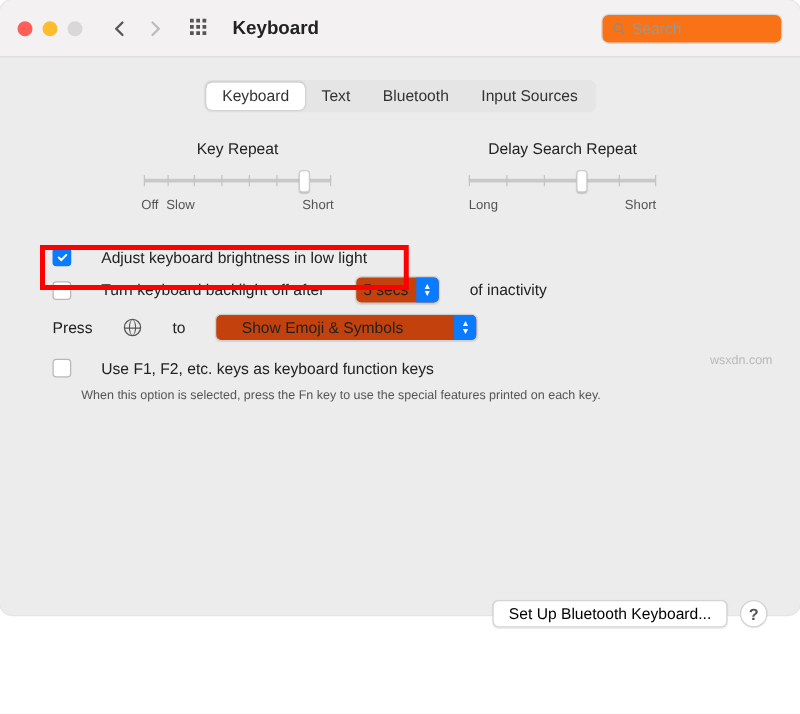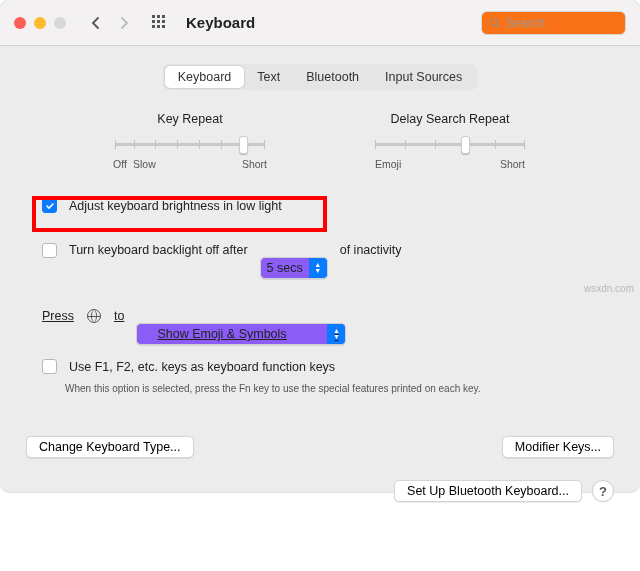--- a/index.html
+++ b/index.html
@@ -37,47 +37,47 @@
 .track { position: relative; width: 150px; height: 18px; }
 .track .bar { position: absolute; top: 7px; left: 0; right: 0; height: 3px; background: #c9c9c9; border-radius: 2px; }
 .track .tick { position: absolute; top: 4px; width: 1px; height: 9px; background: #c3c3c3; }
 .track .thumb { position: absolute; top: 0; width: 9px; height: 18px; background: #fff; border: 1px solid #ccc; border-radius: 3px; box-shadow: 0 1px 1px rgba(0,0,0,0.2); }
 .ticklabels { display: flex; justify-content: space-between; width: 150px; font-size: 10.5px; color: #555; margin-top: 4px; }
 .ticklabels.key { position: relative; }
 .ticklabels.key .off { position: absolute; left: -2px; }
 .ticklabels.key .slow { position: absolute; left: 18px; }
 .ticklabels.key .fast { position: absolute; right: -2px; }
 
-.optrow { display: flex; align-items: center; gap: 12px; margin: 8px 0 8px 8px; font-size: 12.5px; }
+.optrow { display: flex; align-items: center; gap: 24px; margin: 8px 0 8px 8px; font-size: 12.5px; }
 .checkbox { width: 15px; height: 15px; border-radius: 3px; border: 1px solid #b8b8b8; background: #fff; display: flex; align-items: center; justify-content: center; flex-shrink: 0; }
 .checkbox.checked { background: #0a7aff; border-color: #0a7aff; }
 .checkbox.checked svg { display: block; }
 .checkbox svg { display: none; }
 
 .highlight { position: absolute; border: 4px solid #ff0000; pointer-events: none; }
 
-.dropdown { display: inline-flex; align-items: center; background: #8b5cf6; border: 1px solid #d0d0d0; border-radius: 5px; height: 22px; font-size: 12.5px; box-shadow: 0 0.5px 1px rgba(0,0,0,0.1); margin-top: 36px; }
+.dropdown { display: inline-flex; align-items: center; background: #c2410c; border: 1px solid #d0d0d0; border-radius: 5px; height: 22px; font-size: 12.5px; box-shadow: 0 0.5px 1px rgba(0,0,0,0.1); }
 .dropdown .text { padding: 0 20px; }
 .dropdown .arrows { background: #0a7aff; color: #fff; width: 18px; height: 100%; border-radius: 0 4px 4px 0; display: flex; align-items: center; justify-content: center; font-size: 8px; flex-direction: column; line-height: 6px; }
 .dropdown.small .text { padding: 0 6px; }
 
 .desc { font-size: 10px; color: #555; margin-left: 31px; margin-top: 2px; line-height: 1.35; }
 
 .footer-row { position: absolute; left: 26px; right: 26px; display: flex; justify-content: space-between; }
 .footer-row.r1 { bottom: 62px; }
 .footer-row.r2 { bottom: 18px; justify-content: flex-end; gap: 10px; align-items: center; }
 
 .btn { background: #fff; border: 1px solid #d4d4d4; border-radius: 5px; padding: 3px 12px; font-size: 12.5px; box-shadow: 0 0.5px 1px rgba(0,0,0,0.08); }
 .helpbtn { width: 22px; height: 22px; border-radius: 50%; background: #fff; border: 1px solid #d4d4d4; display: flex; align-items: center; justify-content: center; font-size: 13px; font-weight: 600; color: #555; box-shadow: 0 0.5px 1px rgba(0,0,0,0.1); }
 
 .globe { display: inline-flex; width: 14px; height: 14px; border: 1px solid #555; border-radius: 50%; position: relative; vertical-align: middle; margin: 0 1px; }
 .globe::before { content:""; position:absolute; left:3px; right:3px; top:0; bottom:0; border:1px solid #555; border-radius:50%; border-top:none; border-bottom:none; }
 .globe::after { content:""; position:absolute; top:50%; left:0; right:0; height:1px; background:#555; }
 
-.watermark { position: absolute; right: 6px; top: 283px; font-size: 10px; color: #b9b9b9; writing-mode: horizontal-tb; transform: none; }
+.watermark { position: absolute; right: 22px; top: 283px; font-size: 10px; color: #b9b9b9; writing-mode: horizontal-tb; transform: none; }
 </style>
 </head>
 <body>
 
 <div class="window">
 
   <div class="titlebar">
     <div class="traffic">
       <div class="tdot tred"></div>
       <div class="tdot tyel"></div>
@@ -154,21 +154,21 @@
           <div class="bar"></div>
           <div class="tick" style="left:0"></div>
             <div class="tick" style="left:30px"></div>
             <div class="tick" style="left:60px"></div>
             <div class="tick" style="left:90px"></div>
             <div class="tick" style="left:120px"></div>
             <div class="tick" style="left:149px"></div>
           <div class="thumb" style="left:86px"></div>
         </div>
         <div class="ticklabels">
-          <span>Emoji</span>
+          <span>Long</span>
           <span>Short</span>
         </div>
       </div>
     </div>
 
     <div class="highlight" style="left:32px; top:150px; width:295px; height:36px;"></div>
 
     <div class="optrow" style="margin-top:6px; margin-left:16px;">
       <div class="checkbox checked">
         <svg width="10" height="10" viewBox="0 0 10 10">
@@ -183,42 +183,38 @@
         
       </div>
       <span>Turn keyboard backlight off after</span>
       <div class="dropdown small">
         <span class="text">5 secs</span>
         <span class="arrows">▴<br>▾</span>
       </div>
       <span>of inactivity</span>
     </div>
 
-    <div class="optrow" style="margin-left:16px;text-decoration:underline;">
+    <div class="optrow" style="margin-left:16px;">
       <span>Press</span>
       <span class="globe"></span>
       <span>to</span>
       <div class="dropdown" style="width:210px; justify-content:space-between;">
         <span class="text">Show Emoji &amp; Symbols</span>
         <span class="arrows">▴<br>▾</span>
       </div>
     </div>
 
     <div class="optrow" style="margin-top:14px; margin-left:16px;">
       <div class="checkbox">
         
       </div>
       <span>Use F1, F2, etc. keys as keyboard function keys</span>
     </div>
     <div class="desc" style="margin-left:39px; max-width:510px;">When this option is selected, press the Fn key to use the special features printed on each key.</div>
 
-    <div class="footer-row r1">
-      <button class="btn">Change Keyboard Type...</button>
-      <button class="btn">Modifier Keys...</button>
-    </div>
 
     <div class="footer-row r2">
       <button class="btn">Set Up Bluetooth Keyboard...</button>
       <div class="helpbtn">?</div>
     </div>
 
   </div>
 
   <div class="watermark">wsxdn.com</div>
 </div>

